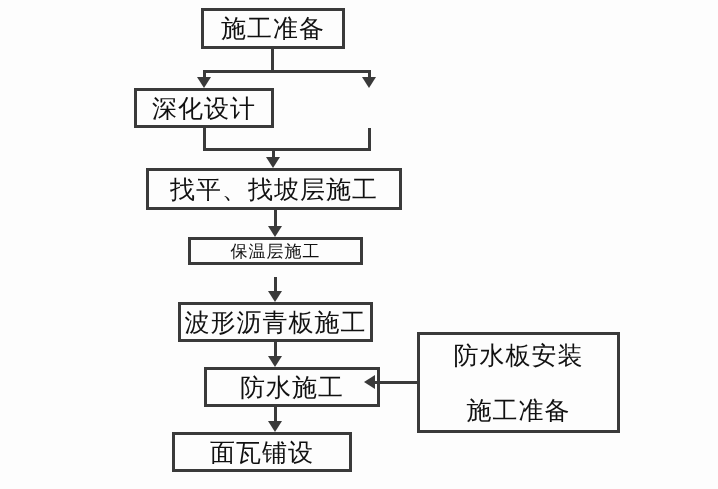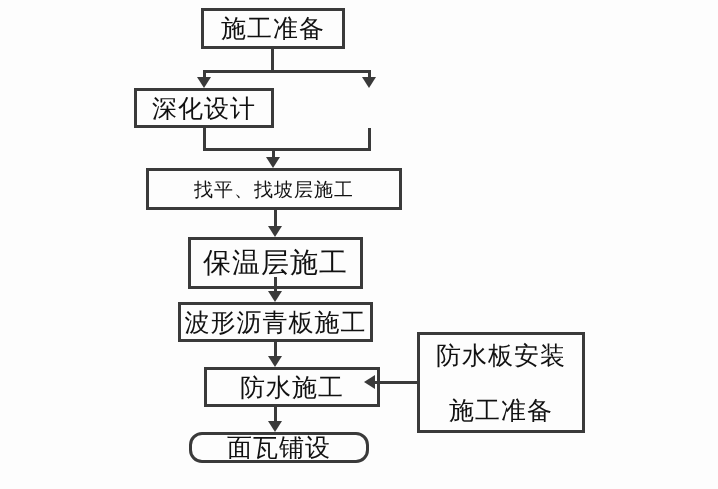--- a/index.html
+++ b/index.html
@@ -29,26 +29,26 @@
     line-height: 1.0;
     white-space: nowrap;
   }
   .node .txt {
     display: block;
     letter-spacing: 1px;
   }
   .n-prep      { left: 201px; top: 8px;   width: 144px; height: 41px;  font-size: 25px; }
   .n-design    { left: 134px; top: 88px;  width: 140px; height: 40px;  font-size: 25px; text-align: center; }
   .n-material  { left: 317px; top: 88px;  width: 102px; height: 40px;  font-size: 25px; }
-  .n-level     { left: 146px; top: 168px; width: 256px; height: 42px;  font-size: 19px; }
-  .n-insul     { left: 188px; top: 237px; width: 175px; height: 52px;  font-size: 28px; }
+  .n-level     { left: 146px; top: 168px; width: 256px; height: 42px;  font-size: 25px; }
+  .n-insul     { left: 188px; top: 237px; width: 175px; height: 28px;  font-size: 17px; }
   .n-asphalt   { left: 178px; top: 302px; width: 195px; height: 40px;  font-size: 25px; text-align: center; }
   .n-water     { left: 188px; top: 367px; width: 176px; height: 40px;  font-size: 25px; margin-left: 16px; }
-  .n-tile      { left: 189px; top: 432px; width: 180px; height: 31px;  font-size: 25px; border-radius: 13px; }
-  .n-side      { left: 417px; top: 332px; width: 168px; height: 101px; font-size: 25px; gap: 30px; }
+  .n-tile      { left: 172px; top: 432px; width: 180px; height: 40px;  font-size: 25px; }
+  .n-side      { left: 417px; top: 332px; width: 203px; height: 101px; font-size: 25px; gap: 30px; }
 
   
   .ln {
     position: absolute;
     background: #3a3a3a;
   }
   .vl { width: 3px; }
   .hl { height: 3px; }
 
   .arrow-down {

